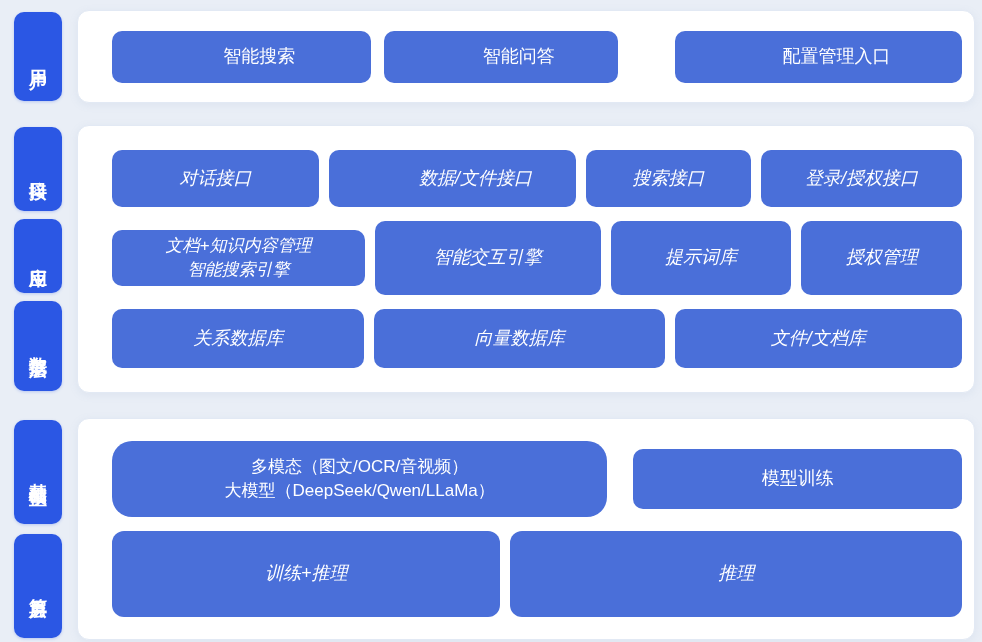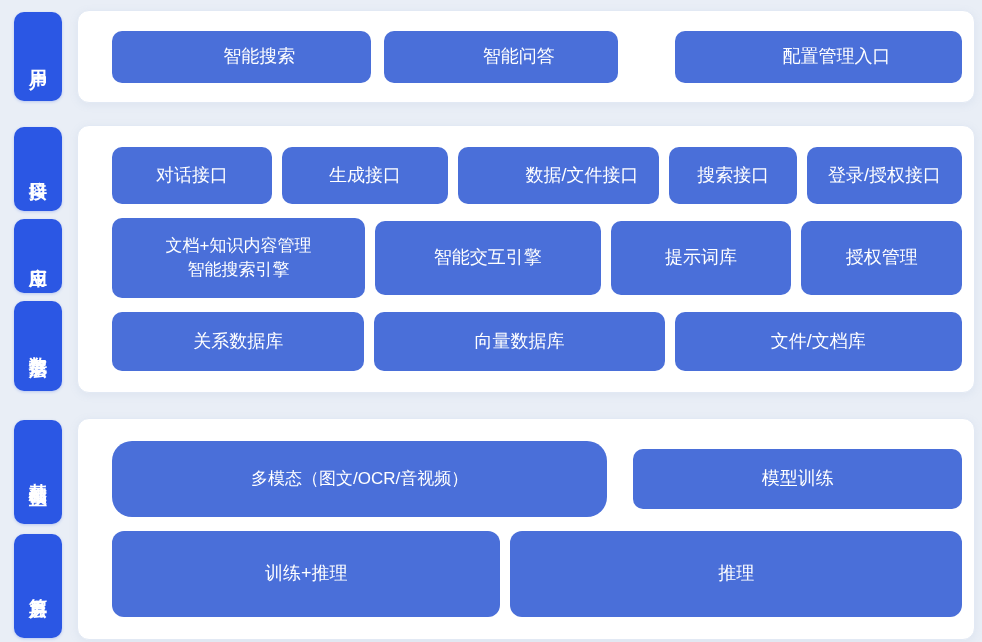--- a/index.html
+++ b/index.html
@@ -33,31 +33,31 @@
   .panel {
     flex:1; box-sizing:border-box;
     background:#FFFFFF; border:1px solid #E2E9F4; border-radius:12px;
     box-shadow:0 2px 8px rgba(120,145,190,0.10);
     padding:0 12px 0 34px;
     display:flex; flex-direction:column; justify-content:center;
   }
 
   .row { display:flex; align-items:center; }
   .row + .row { margin-top:14px; }
-  .gap-13 { gap:13px; } .gap-10 { gap:10px; } .gap-26 { gap:26px; }
+  .gap-13 { gap:13px; } .gap-10 { gap:10px;font-style:italic; } .gap-26 { gap:26px; }
 
   .btn {
     box-sizing:border-box; background:#4A6FD9; border-radius:10px;
     color:#FFFFFF; font-size:18px; line-height:1.3;
     display:flex; flex-direction:column; align-items:center; justify-content:center;
     text-align:center; min-width:0;
   }
   .h52 { height:52px;padding-left:36px; } .h57 { height:57px; } .h59 { height:59px; }
   .h60 { height:60px; } .h62 { height:74px; } .h76 { height:76px; }
-  .h80 { height:80px; } .h86 { height:86px; border-radius:12px; }
+  .h80 { height:56px; } .h86 { height:86px; border-radius:12px; }
   .two-line { font-size:17px; line-height:1.4; }
   .two-line span { display:block; }
 </style>
 </head>
 <body>
 
 <div class="canvas">
 
   <div class="section sec-1">
     <div class="label-col">
@@ -74,21 +74,20 @@
 
   <div class="section sec-2">
     <div class="label-col">
       <div class="v-label" style="height:84px;">接口</div>
       <div class="v-label" style="height:74px;">应用</div>
       <div class="v-label" style="height:90px;">数据层</div>
     </div>
     <div class="panel">
       <div class="row gap-10">
         <div class="btn h57" style="flex:168 1 0;">对话接口</div>
-        <div class="btn h57" style="flex:175 1 0;">生成接口</div>
         <div class="btn h57" style="flex:163 1 0;padding-left:46px;">数据/文件接口</div>
         <div class="btn h57" style="flex:134 1 0;">搜索接口</div>
         <div class="btn h57" style="flex:163 1 0;text-align:center;">登录/授权接口</div>
       </div>
       <div class="row gap-10">
         <div class="btn h80 two-line" style="flex:252 1 0;">
           <span>文档+知识内容管理</span>
           <span>智能搜索引擎</span>
         </div>
         <div class="btn h62" style="flex:225 1 0;">智能交互引擎</div>
@@ -105,20 +104,21 @@
 
   <div class="section sec-3">
     <div class="label-col">
       <div class="v-label" style="height:104px;">基础模型</div>
       <div class="v-label" style="height:104px;">算力层</div>
     </div>
     <div class="panel">
       <div class="row gap-26">
         <div class="btn h76 two-line" style="flex:330 1 0;border-radius:20px;">
           <span>多模态（图文/OCR/音视频）</span>
+          <span>大模型（DeepSeek/Qwen/LLaMa）</span>
         </div>
         <div class="btn h60" style="flex:219 1 0;">模型训练</div>
       </div>
       <div class="row gap-10">
         <div class="btn h86" style="flex:387 1 0;">训练+推理</div>
         <div class="btn h86" style="flex:450 1 0;">推理</div>
       </div>
     </div>
   </div>
 

